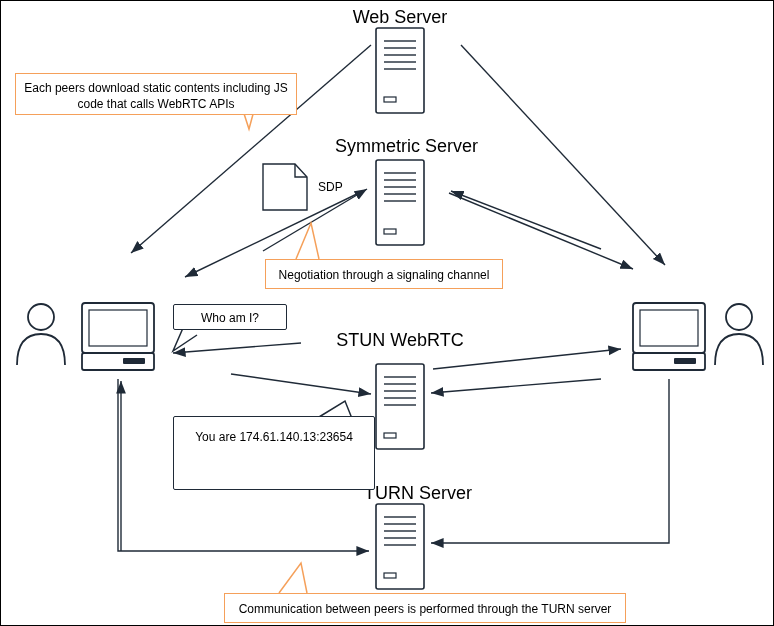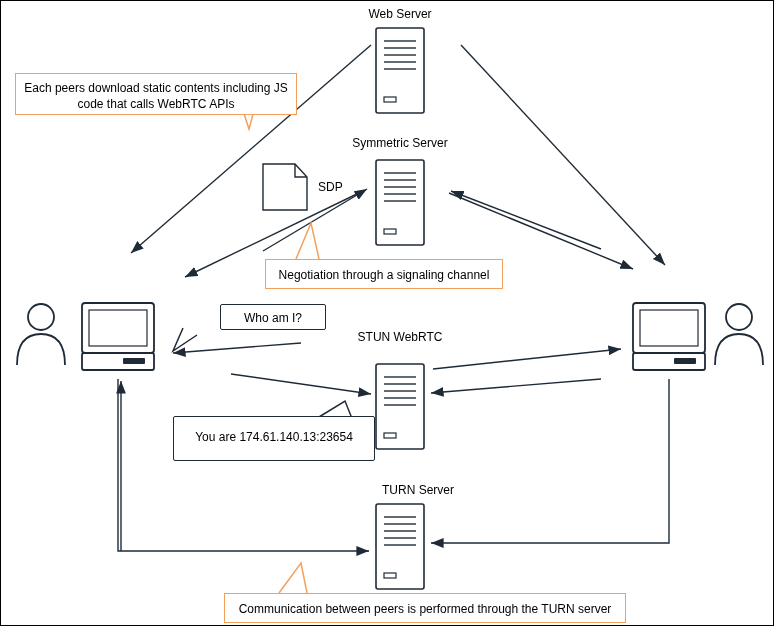--- a/index.html
+++ b/index.html
@@ -20,21 +20,21 @@
   svg.layer {
     position: absolute;
     left: 0;
     top: 0;
     width: 774px;
     height: 626px;
     pointer-events: none;
   }
   .node-label {
     position: absolute;
-    font-size: 12px;
+    font-size: 18px;
     color: #000000;
     text-align: center;
     white-space: nowrap;
   }
   .callout {
     position: absolute;
     box-sizing: border-box;
     border: 1.5px solid #f5a05a;
     background: #ffffff;
     color: #000000;
@@ -179,19 +179,19 @@
   <div class="node-label" style="left:352px; top:482px; width:130px;">TURN Server</div>
 
   <div class="sdp-label" style="left:269px; top:179px;margin-left:48px;">SDP</div>
 
   <div class="callout" style="left:14px; top:50px; width:282px; height:42px;margin-top:22px;">Each peers download static contents including JS code that calls WebRTC APIs</div>
 
   <div class="callout" style="left:223px; top:592px; width:402px; height:30px; line-height:18px;">Communication between peers is performed through the TURN server</div>
 
   <div class="callout" style="left:264px; top:258px; width:238px; height:30px; line-height:18px;">Negotiation through a signaling channel</div>
 
-  <div class="speech" style="left:172px; top:303px; width:106px; height:26px; line-height:14px;margin-left:47px;">Who am I?</div>
+  <div class="speech" style="left:172px; top:303px; width:114px; height:26px; line-height:14px;">Who am I?</div>
 
-  <div class="speech" style="left:172px; top:415px; width:202px; height:45px; padding-top:12px;">
+  <div class="speech" style="left:172px; top:415px; width:202px; height:74px; padding-top:12px;">
     <div>You are 174.61.140.13:23654</div>
   </div>
 
 </div>
 
 </body></html>

